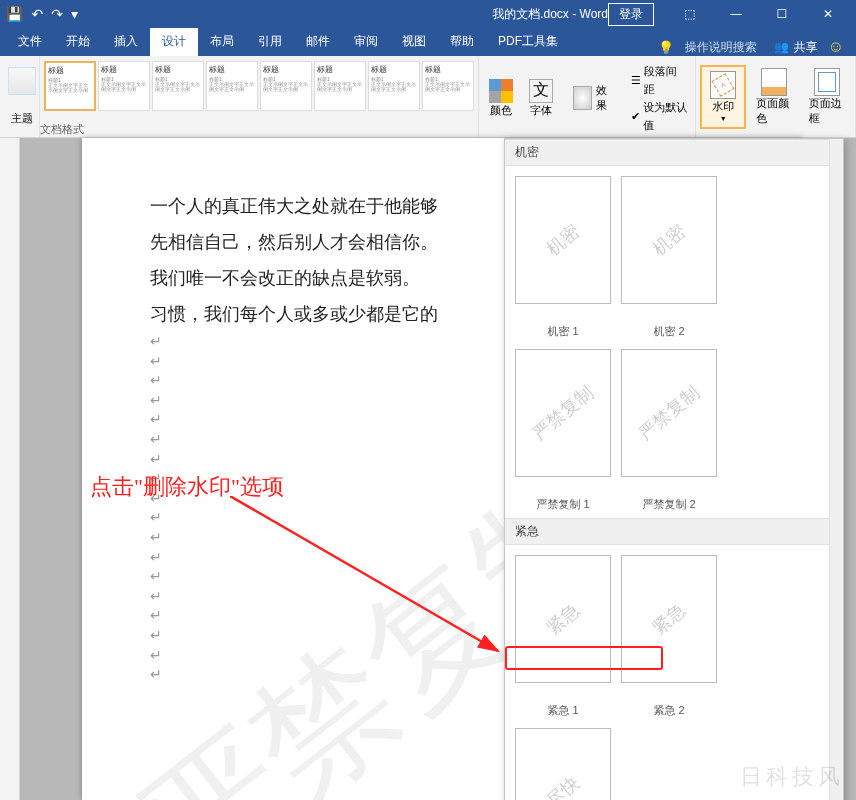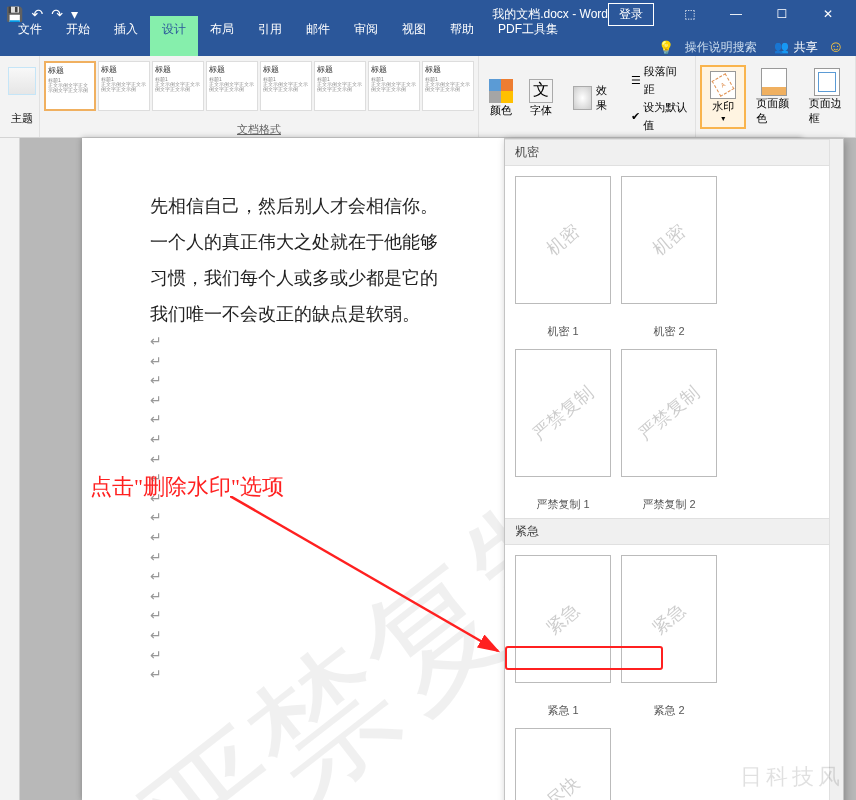--- a/index.html
+++ b/index.html
@@ -7,22 +7,22 @@
   
   .titlebar { background: #2b579a; height: 28px; display: flex; align-items: center; color: #fff; padding: 0 6px; }
   .titlebar .qat { display: flex; gap: 8px; align-items: center; }
   .titlebar .qat span { font-size: 14px; }
   .titlebar .title { flex: 1; text-align: right; font-size: 12px; }
   .titlebar .wincontrols { display: flex; gap: 2px; align-items: center; }
   .titlebar .wincontrols .btn { width: 44px; height: 28px; display: flex; align-items: center; justify-content: center; font-size: 12px; }
   .titlebar .login { border: 1px solid #fff; padding: 2px 10px; font-size: 12px; margin-right: 12px; }
   
   .tabs { background: #2b579a; height: 28px; display: flex; align-items: flex-end; color: #fff; padding: 0 6px; }
-  .tabs .tab { padding: 5px 12px 18px; font-size: 12px; cursor: pointer; }
-  .tabs .tab.active { background: #86efac; color: #2b579a; }
+  .tabs .tab { padding: 5px 12px 6px; font-size: 12px; cursor: pointer; }
+  .tabs .tab.active { background: #ffffff; color: #2b579a; }
   .tabs .right { margin-left: auto; display: flex; align-items: center; gap: 10px; padding-right: 6px; }
   .tabs .help { font-size: 13px; }
   .tabs .search { display: flex; align-items: center; gap: 4px; }
   .tabs .search input { background: transparent; border: none; color: #fff; font-size: 12px; width: 80px; }
   .tabs .search input::placeholder { color: #cde; }
   .tabs .share { display: flex; align-items: center; gap: 4px; }
   .tabs .smiley { color: #ffc83d; font-size: 16px; }
   
   .ribbon { background: #f3f3f3; border-bottom: 1px solid #d4d4d4; height: 82px; display: flex; }
   .ribbon .group { border-right: 1px solid #e1e1e1; display: flex; flex-direction: column; }
@@ -30,21 +30,21 @@
   
   .theme-btn { display: flex; flex-direction: column; align-items: center; gap: 16px; padding: 2px 4px; }
   .theme-btn .icon { width: 28px; height: 28px; border: 1px solid #c5e5f7; background: linear-gradient(#f8f8f8, #e6e6e6); }
   .theme-btn .lbl { font-size: 11px; }
   
   .gallery { display: flex; gap: 2px; overflow: hidden; height: 56px; }
   .gallery .thumb { width: 52px; height: 50px; border: 1px solid #ddd; background: #fff; font-size: 7px; padding: 2px; overflow: hidden; cursor: pointer; }
   .gallery .thumb.sel { border: 2px solid #f0b060; }
   .gallery .thumb .t { font-size: 8px; margin-bottom: 2px; color: #333; }
   .gallery .thumb .b { font-size: 5px; color: #888; line-height: 1; }
-  .gallery-label { text-align: center; font-size: 11px; color: #666; text-decoration: underline; }
+  .gallery-label { text-align: left; font-size: 11px; color: #666; }
   
   .color-btn, .font-btn, .effect-btn { display: flex; flex-direction: column; align-items: center; padding: 2px 6px; font-size: 11px; }
   .color-sw { width: 24px; height: 24px; display: grid; grid-template-columns: 1fr 1fr; }
   .color-sw div:nth-child(1){background:#5b9bd5;} .color-sw div:nth-child(2){background:#ed7d31;} .color-sw div:nth-child(3){background:#a5a5a5;} .color-sw div:nth-child(4){background:#ffc000;}
   .font-sw { width:24px;height:24px;border:1px solid #aaa;display:flex;align-items:center;justify-content:center;font-size:16px; }
   .effect-sw { width:24px;height:24px;border:1px solid #aaa;background:radial-gradient(#fff,#ccc); }
   
   .pgsettings { font-size: 11px; padding: 2px 4px; line-height: 18px; }
   .pgsettings .row { display: flex; align-items: center; gap: 3px; }
   
@@ -216,24 +216,24 @@
       </div>
     </div>
   </div>
 </div>
 
 <div class="docarea">
   <div class="ruler-v"></div>
   <div class="page">
     <div class="bg-watermark">严禁复制</div>
     <div id="doc-lines">
+        <p>一个人的真正伟大之处就在于他能够</p>
         <p>先相信自己，然后别人才会相信你。</p>
-        <p>一个人的真正伟大之处就在于他能够</p>
+        <p>我们唯一不会改正的缺点是软弱。</p>
         <p>习惯，我们每个人或多或少都是它的</p>
-        <p>我们唯一不会改正的缺点是软弱。</p>
       </div>
     <div id="marks" style="font-family:SimSun;color:#999;font-size:14px;line-height:1.4">↵<br>↵<br>↵<br>↵<br>↵<br>↵<br>↵<br>↵<br>↵<br>↵<br>↵<br>↵<br>↵<br>↵<br>↵<br>↵<br>↵<br>↵<br></div>
   </div>
 
   <div class="wm-panel">
     <div class="body">
       <div class="content">
         <div class="sect-label">机密</div>
         <div class="grid" id="grid1">
             <div class="item">

